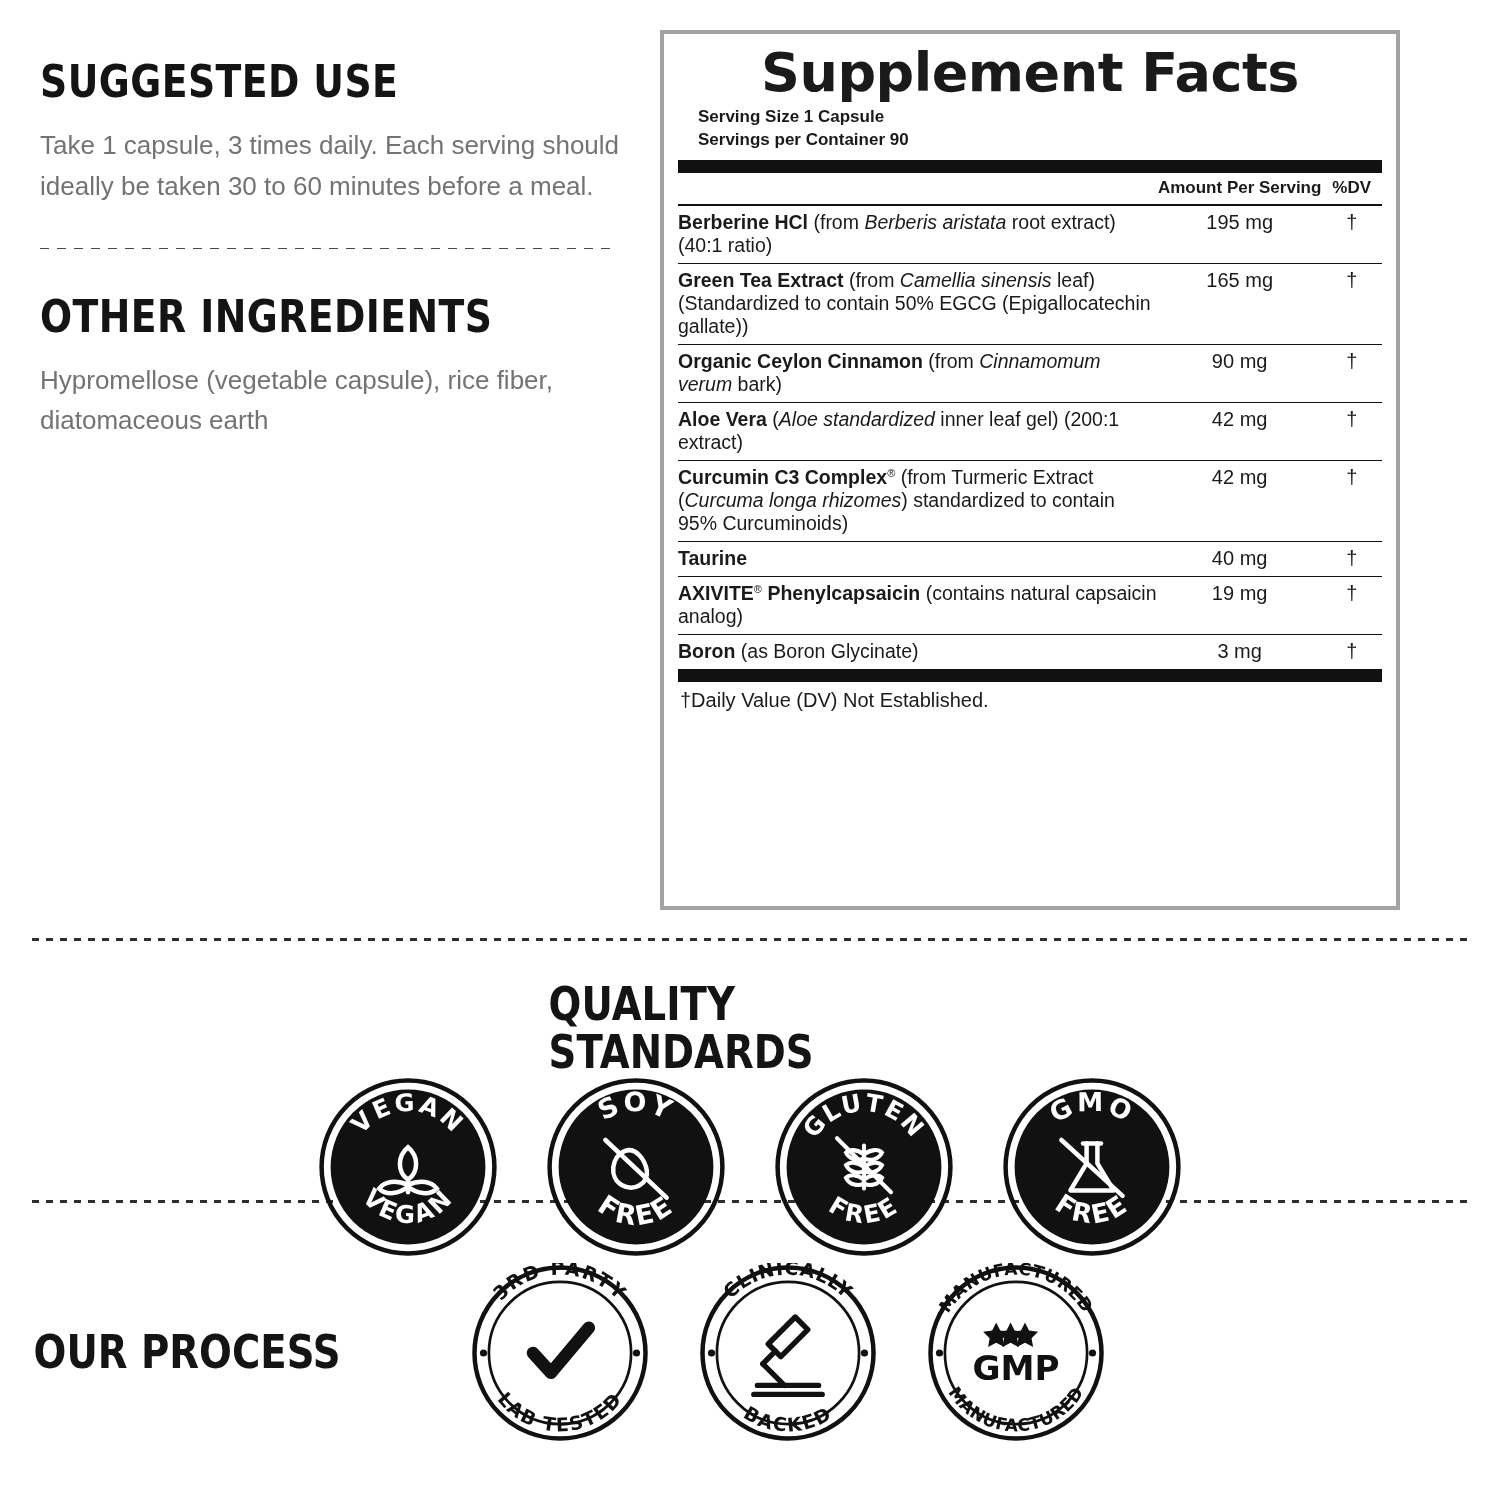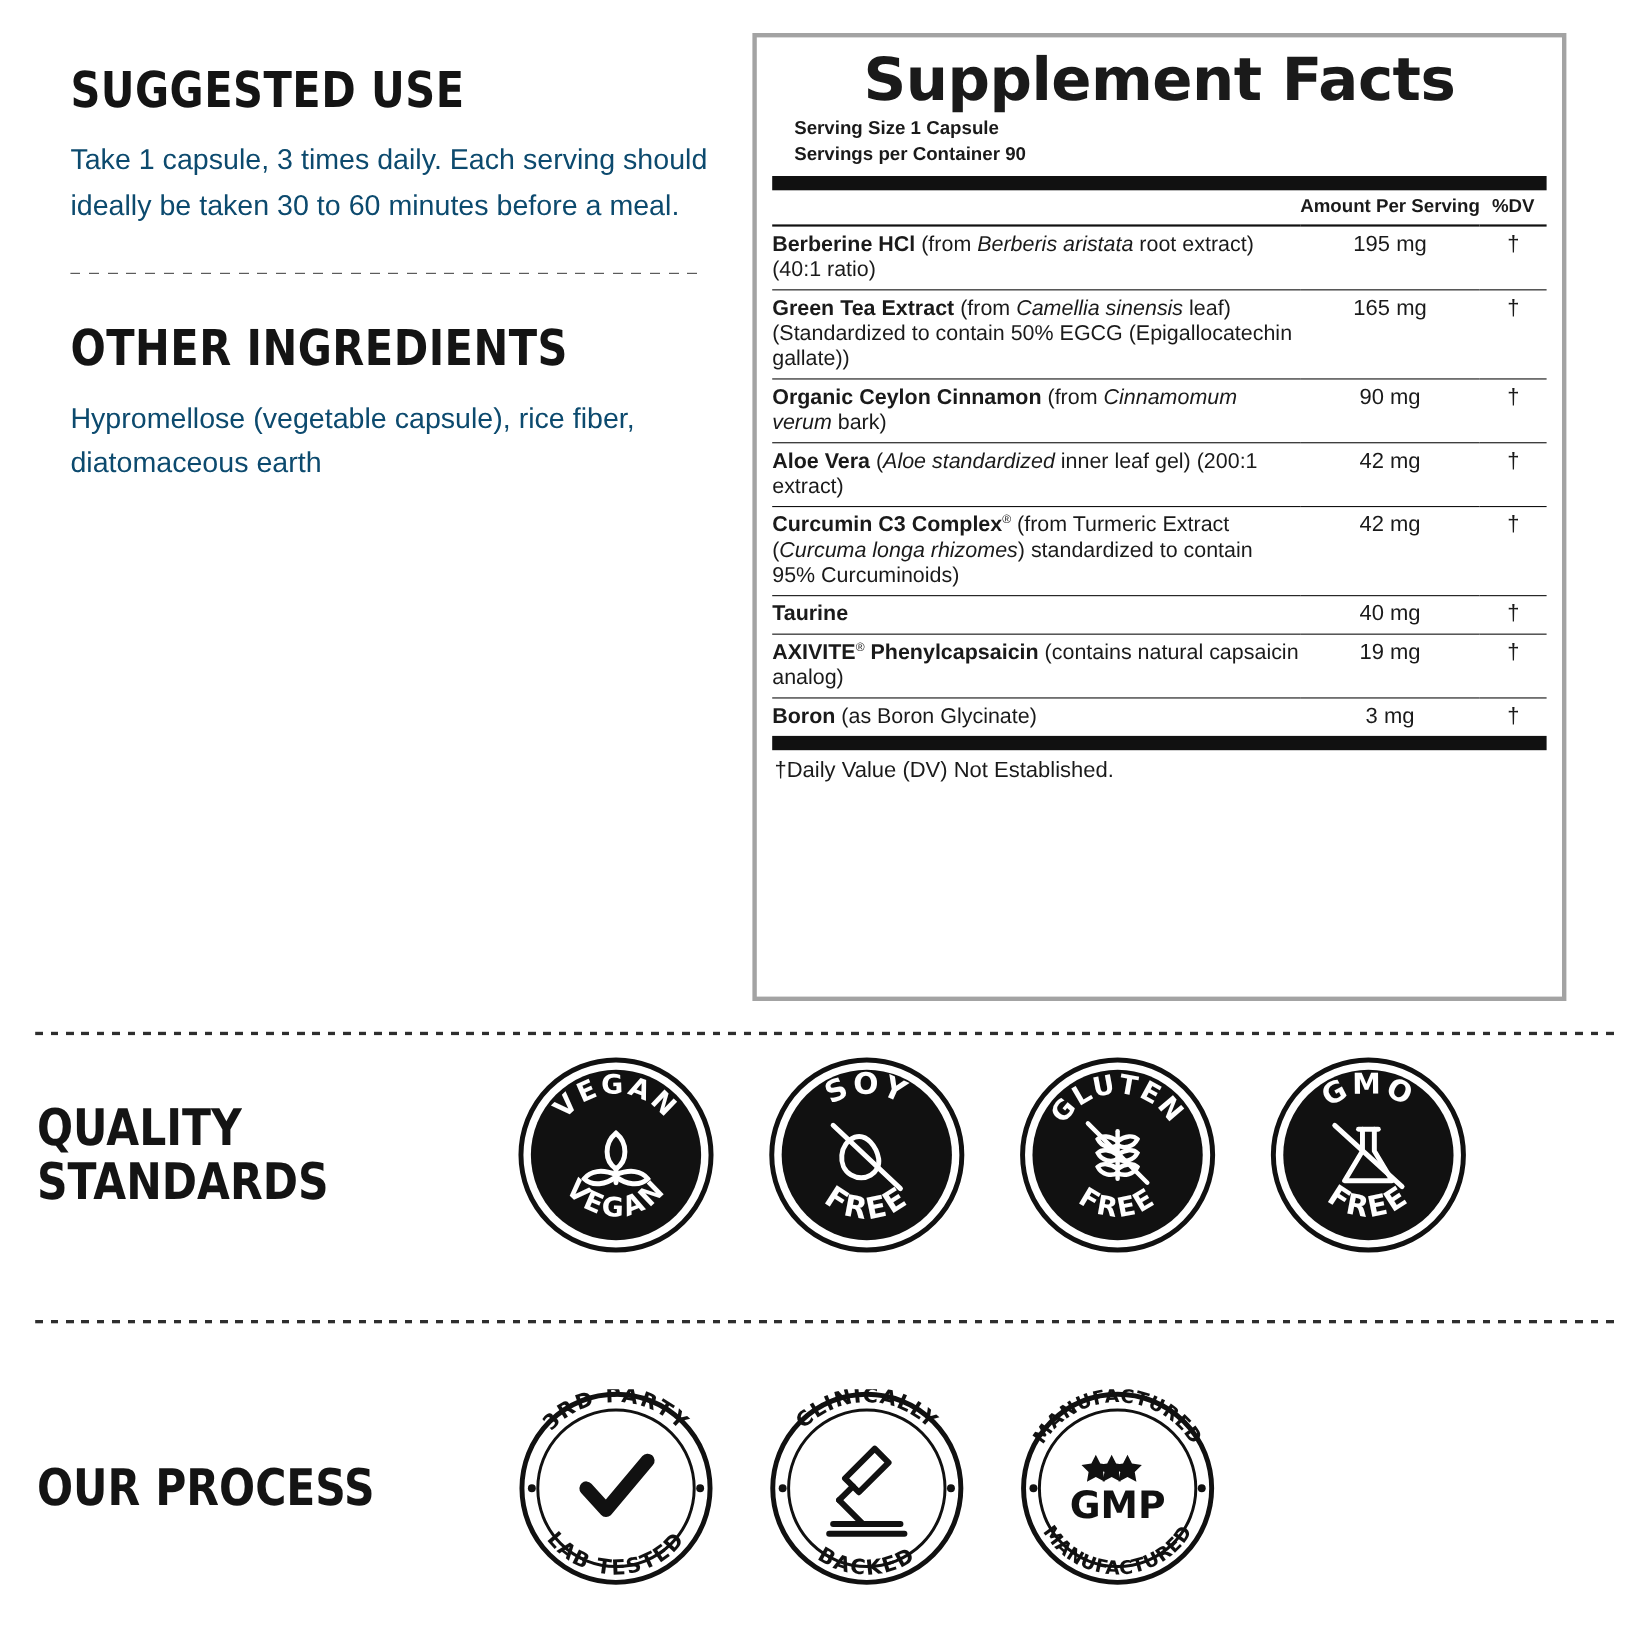--- a/index.html
+++ b/index.html
@@ -10,21 +10,21 @@
     background: #ffffff;
     font-family: "Liberation Sans", sans-serif;
     color: #1a1a1a;
     position: relative;
     overflow: hidden;
   }
 
   
   .top-area {
     display: flex;
-    padding: 30px 40px 0 64px;
+    padding: 30px 40px 0 40px;
     height: 920px;
   }
   .left-col {
     width: 620px;
     padding-right: 20px;
     padding-top: 28px;
   }
   .heading {
     font-family: "DejaVu Sans", sans-serif;
     font-weight: bold;
@@ -33,21 +33,21 @@
     color: #141414;
     transform: scaleX(0.84);
     transform-origin: left center;
     margin: 0 0 20px 0;
     line-height: 1.05;
   }
   .body-text {
     font-family: "Liberation Sans", sans-serif;
     font-size: 26px;
     line-height: 1.55;
-    color: #0c4a6e;
+    color: #737373;
     margin: 0;
     font-weight: 300;
   }
   .dash-sep {
     margin: 42px 0 44px 0;
     height: 1px;
     background-image: repeating-linear-gradient(to right, #4a4a4a 0 9px, transparent 9px 17px);
     width: 570px;
   }
 
@@ -114,21 +114,21 @@
   #divider-1 { top: 938px; }
   #divider-2 { top: 1200px; }
 
   
   .section {
     position: absolute;
     left: 0; right: 0;
     display: flex;
     align-items: center;
   }
-  #quality-section { top: 937px; height: 225px; }
+  #quality-section { top: 980px; height: 225px; flex-direction: column; }
   #process-section { top: 1235px; height: 235px; }
 
   .section-title {
     font-family: "DejaVu Sans", sans-serif;
     font-weight: bold;
     font-size: 46px;
     line-height: 1.05;
     color: #141414;
     transform: scaleX(0.84);
     transform-origin: left center;

